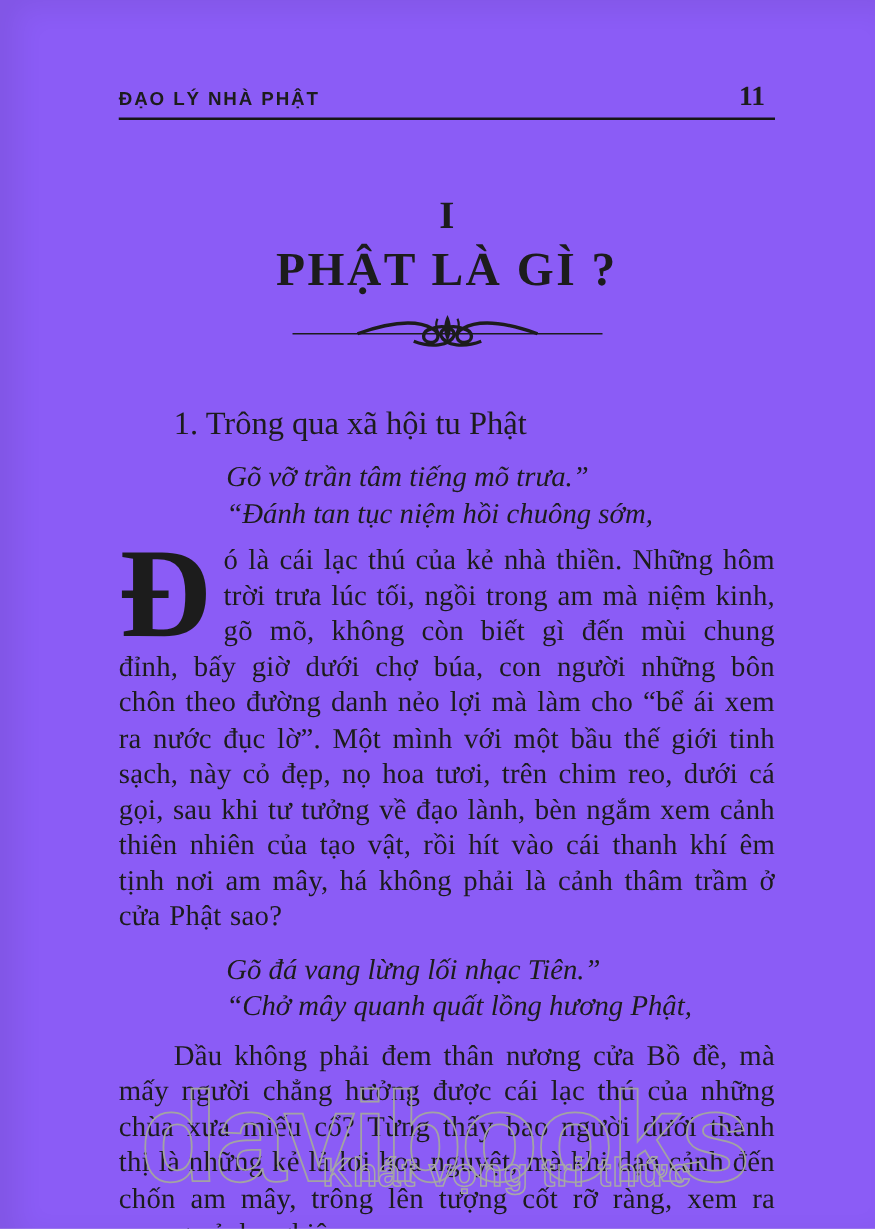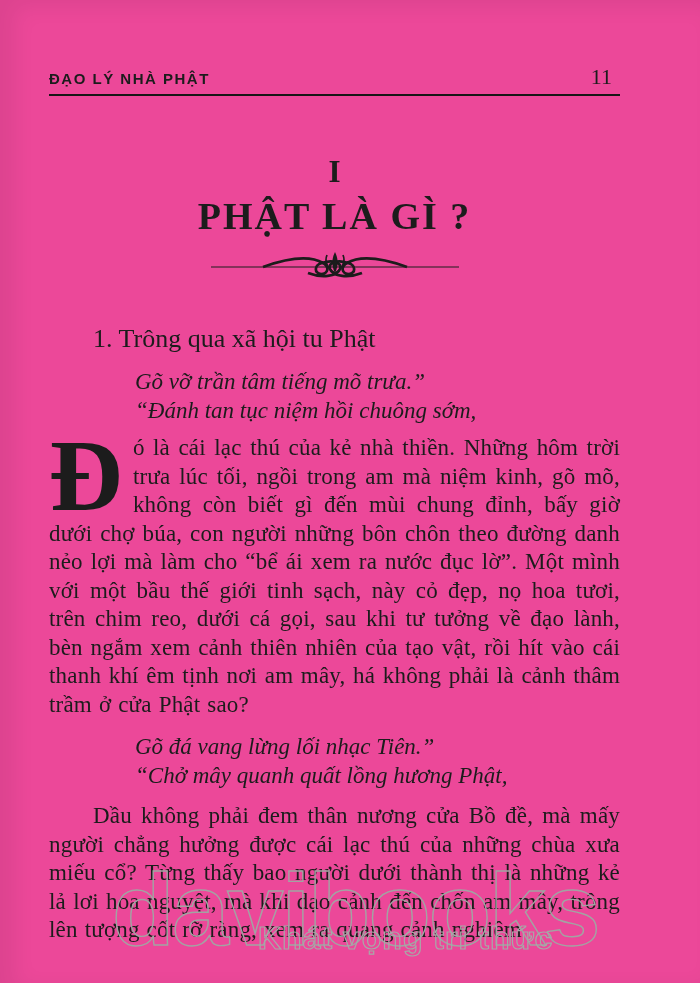--- a/index.html
+++ b/index.html
@@ -5,40 +5,40 @@
   * { margin: 0; padding: 0; box-sizing: border-box; }
   html, body { width: 700px; }
   body {
     font-family: "Liberation Serif", "DejaVu Serif", serif;
     background: #e9e9e7;
   }
   .page {
     position: relative;
     width: 700px;
     height: 983px;
-    background: #ec4899;
+    background: #8b5cf6;
     color: #1c1c1c;
-    padding: 64px 80px 0 49px;
+    padding: 64px 80px 0 95px;
     overflow: hidden;
     box-shadow: inset 14px 6px 22px rgba(0,0,0,0.07);
   }
   
   .runhead {
     display: flex;
     justify-content: space-between;
     align-items: baseline;
   }
   .runhead-title {
     font-family: "Liberation Sans", "DejaVu Sans", sans-serif;
     font-weight: bold;
     font-size: 15px;
     letter-spacing: 1.5px;
   }
   .runhead-num {
-    font-weight: normal;
+    font-weight: bold;
     font-size: 22px;
     padding-right: 8px;
     margin-left: 29px;
   }
   .head-rule {
     border: none;
     border-top: 2.5px solid #161616;
     margin-top: 4px;
   }
   

